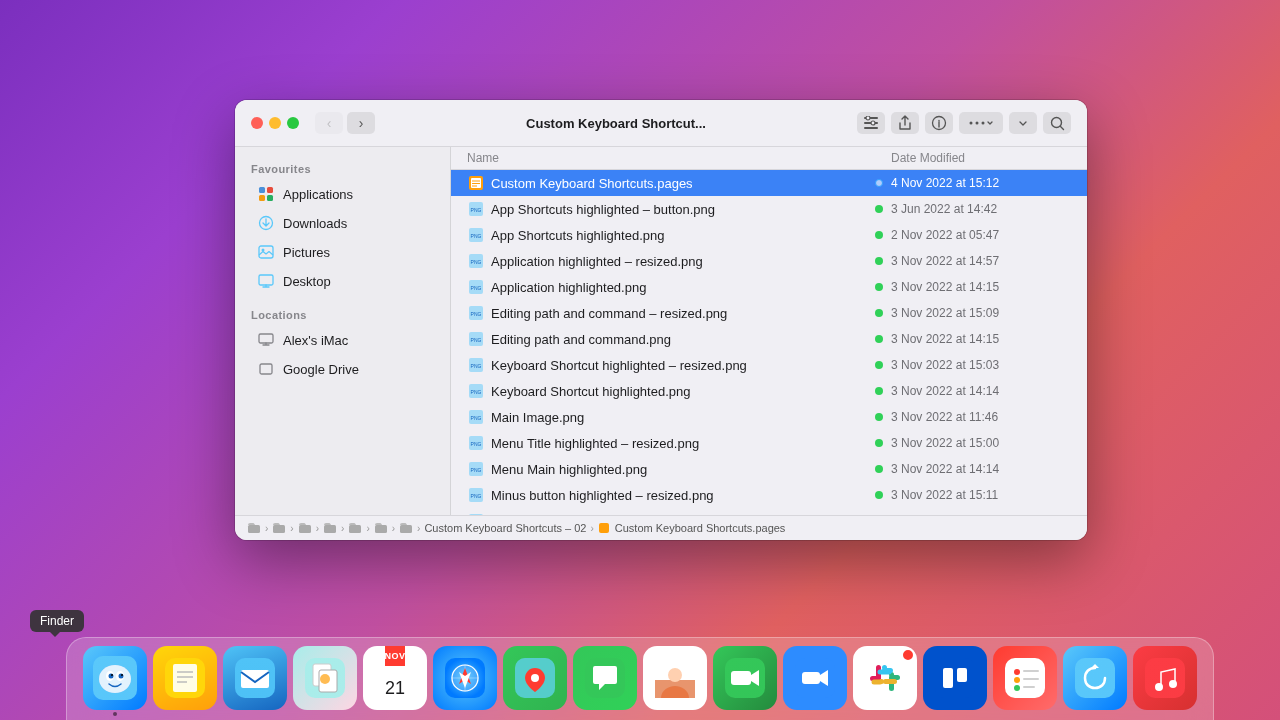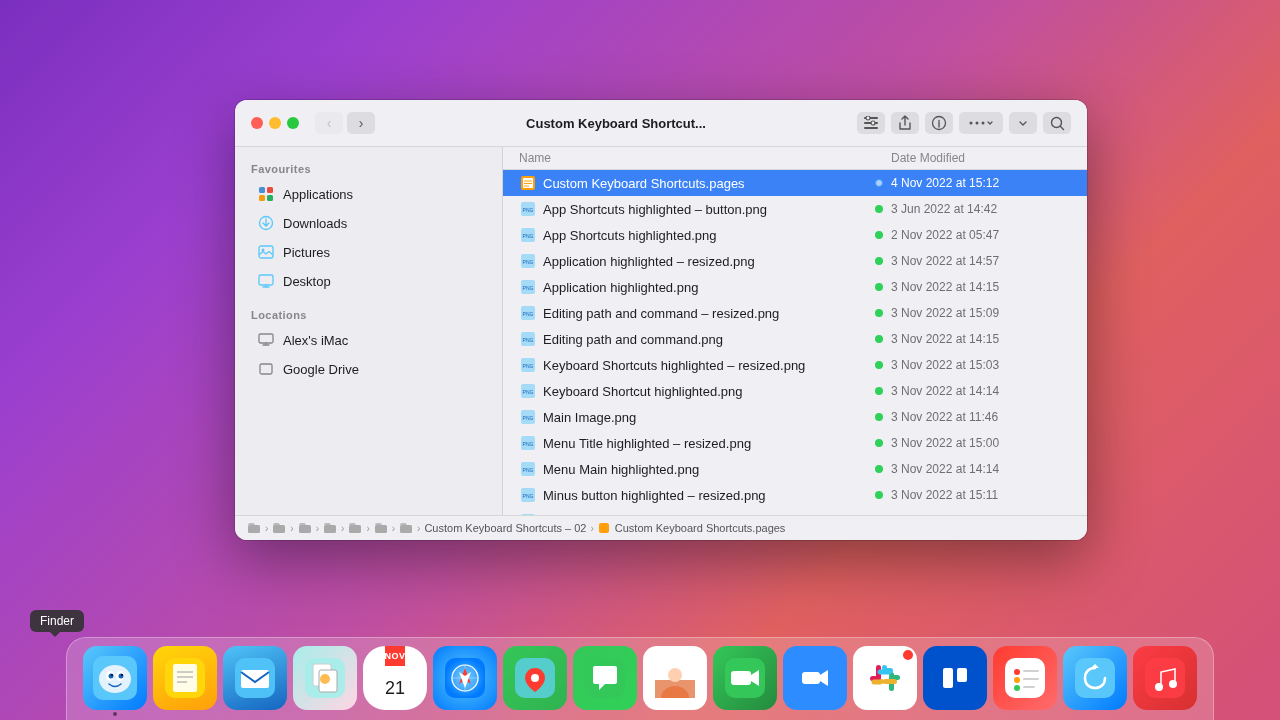--- a/index.html
+++ b/index.html
@@ -178,21 +178,21 @@
 
     
     .main-content {
       display: flex;
       flex: 1;
       overflow: hidden;
     }
 
     
     .sidebar {
-      width: 268px;
+      width: 216px;
       background: rgba(236,235,240,0.9);
       border-right: 1px solid rgba(0,0,0,0.1);
       padding: 12px 0;
       flex-shrink: 0;
       overflow-y: auto;
     }
 
     .sidebar-section-label {
       font-size: 11px;
       font-weight: 600;
@@ -634,21 +634,21 @@
               <div class="file-status-dot"></div>
               <div class="file-date">3 Nov 2022 at 14:15</div>
             </div>
             <div class="file-row">
               <div class="file-icon">
                 <svg width="16" height="16" viewBox="0 0 16 16">
                   <rect x="1" y="1" width="14" height="14" rx="2" fill="#5ac8fa" opacity="0.5"></rect>
                   <text x="8" y="11" text-anchor="middle" font-size="5" fill="#1565c0">PNG</text>
                 </svg>
               </div>
-              <div class="file-name">Keyboard Shortcuts highlighted – resized.png</div>
+              <div class="file-name">Keyboard Shortcut highlighted – resized.png</div>
               <div class="file-status-dot"></div>
               <div class="file-date">3 Nov 2022 at 15:03</div>
             </div>
             <div class="file-row">
               <div class="file-icon">
                 <svg width="16" height="16" viewBox="0 0 16 16">
                   <rect x="1" y="1" width="14" height="14" rx="2" fill="#5ac8fa" opacity="0.5"></rect>
                   <text x="8" y="11" text-anchor="middle" font-size="5" fill="#1565c0">PNG</text>
                 </svg>
               </div>
@@ -853,21 +853,21 @@
             </defs>
           <rect x="8" y="6" width="18" height="22" rx="2" fill="white" stroke="#ccc" stroke-width="1"></rect>
           <rect x="14" y="12" width="18" height="22" rx="2" fill="white" stroke="#aaa" stroke-width="1"></rect>
           <circle cx="20" cy="21" r="5" fill="#ff9f0a" opacity="0.7"></circle>
         </svg>
       </div>
       <div class="dock-dot" style="opacity:0"></div>
     </div>
 
     <div class="dock-item">
-      <div class="dock-icon calendar-icon" style="border-radius:22px; overflow:hidden; background:white; display:flex; flex-direction:column;">
+      <div class="dock-icon calendar-icon" style="border-radius:14px; overflow:hidden; background:white; display:flex; flex-direction:column;">
         <div style="background:#ff3b30; height:20px; display:flex; align-items:center; justify-content:center;">
           <span style="color:white; font-size:9px; font-weight:700; letter-spacing:0.05em;">NOV</span>
         </div>
         <div style="flex:1; display:flex; align-items:center; justify-content:center;">
           <span style="font-size:18px; font-weight:300; color:#1d1d1f;">21</span>
         </div>
       </div>
       <div class="dock-dot" style="opacity:0"></div>
     </div>
 

